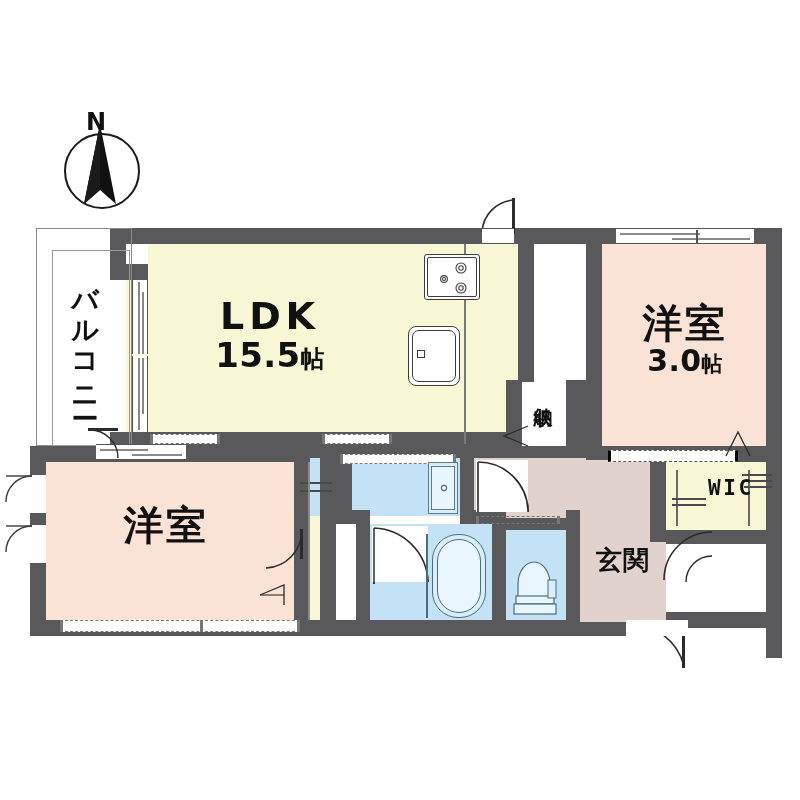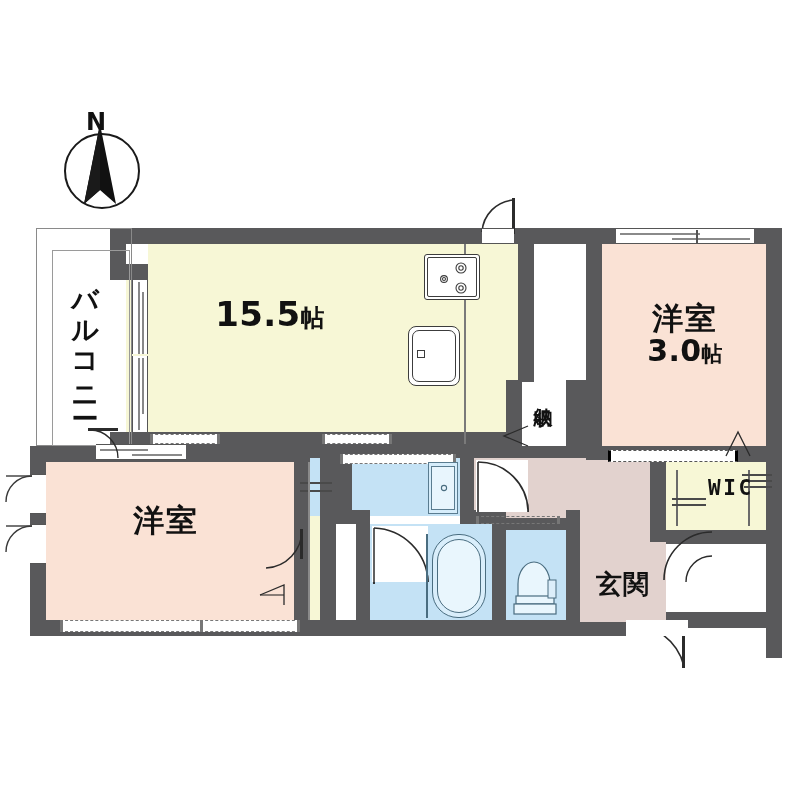--- a/index.html
+++ b/index.html
@@ -19,24 +19,24 @@
   .thinline{position:absolute;background:#4a4a4a;}
 
   
   .lbl{position:absolute;color:#111;text-align:center;line-height:1.08;
        font-family:"DejaVu Sans","Liberation Sans",sans-serif;font-weight:700;
        white-space:nowrap;}
   .lbl .l1{display:block;letter-spacing:.10em;}
   .lbl .l2{display:block;letter-spacing:.01em;}
   .lbl-ldk .l1{font-size:38px;letter-spacing:.13em;}
   .lbl-ldk .l2{font-size:34px;}
-  .lbl-room .l1{font-size:31px;letter-spacing:.06em;}
+  .lbl-room .l1{font-size:40px;letter-spacing:.06em;}
   .lbl-room .l2{font-size:30px;}
   .unit{font-size:.70em;}
-  .lbl-small{font-size:21px;font-weight:700;letter-spacing:.04em;margin-top:24px;}
+  .lbl-small{font-size:21px;font-weight:700;letter-spacing:.04em;}
   .lbl-wic{font-size:21px;font-weight:700;letter-spacing:.13em;font-family:"DejaVu Sans Mono","Liberation Mono",monospace;}
   .vert{position:absolute;writing-mode:vertical-rl;text-orientation:upright;
         color:#111;font-weight:700;line-height:1;white-space:nowrap;}
   .v-balcony{font-size:27px;letter-spacing:.12em;}
   .v-store{font-size:19px;letter-spacing:.05em;}
 
   
   .compass-circle{position:absolute;border:2px solid #1a1a1a;border-radius:50%;background:#fff;}
   .compass-n{position:absolute;font-size:24px;font-weight:700;color:#111;}
 
@@ -275,20 +275,21 @@
     <rect x="8" y="48" width="38" height="8" fill="#e9f6fd" stroke="#4a6d80" stroke-width="1.2"></rect>
     <rect x="6" y="56" width="42" height="10" fill="#e9f6fd" stroke="#4a6d80" stroke-width="1.2"></rect>
     <rect x="40" y="32" width="8" height="18" fill="#dceefa" stroke="#4a6d80" stroke-width="1"></rect>
   </svg>
 
   <div class="fx2" style="left:318px;top:466px;width:70px;height:44px;background:#cfe7f8;border-color:#6a8ba0;opacity:0;"></div>
 
   <div class="vert v-balcony" style="left:72px;top:268px;">バルコニー</div>
 
   <div class="lbl lbl-ldk" style="left:180px;top:296px;width:180px;">
+    <span class="l1">LDK</span>
     <span class="l2"><span>15.5</span><span class="unit">帖</span></span>
   </div>
 
   <div class="lbl lbl-room" style="left:618px;top:302px;width:134px;">
     <span class="l1">洋室</span>
     <span class="l2"><span>3.0</span><span class="unit">帖</span></span>
   </div>
 
   <div class="lbl lbl-room" style="left:96px;top:504px;width:140px;">
     <span class="l1">洋室</span>

